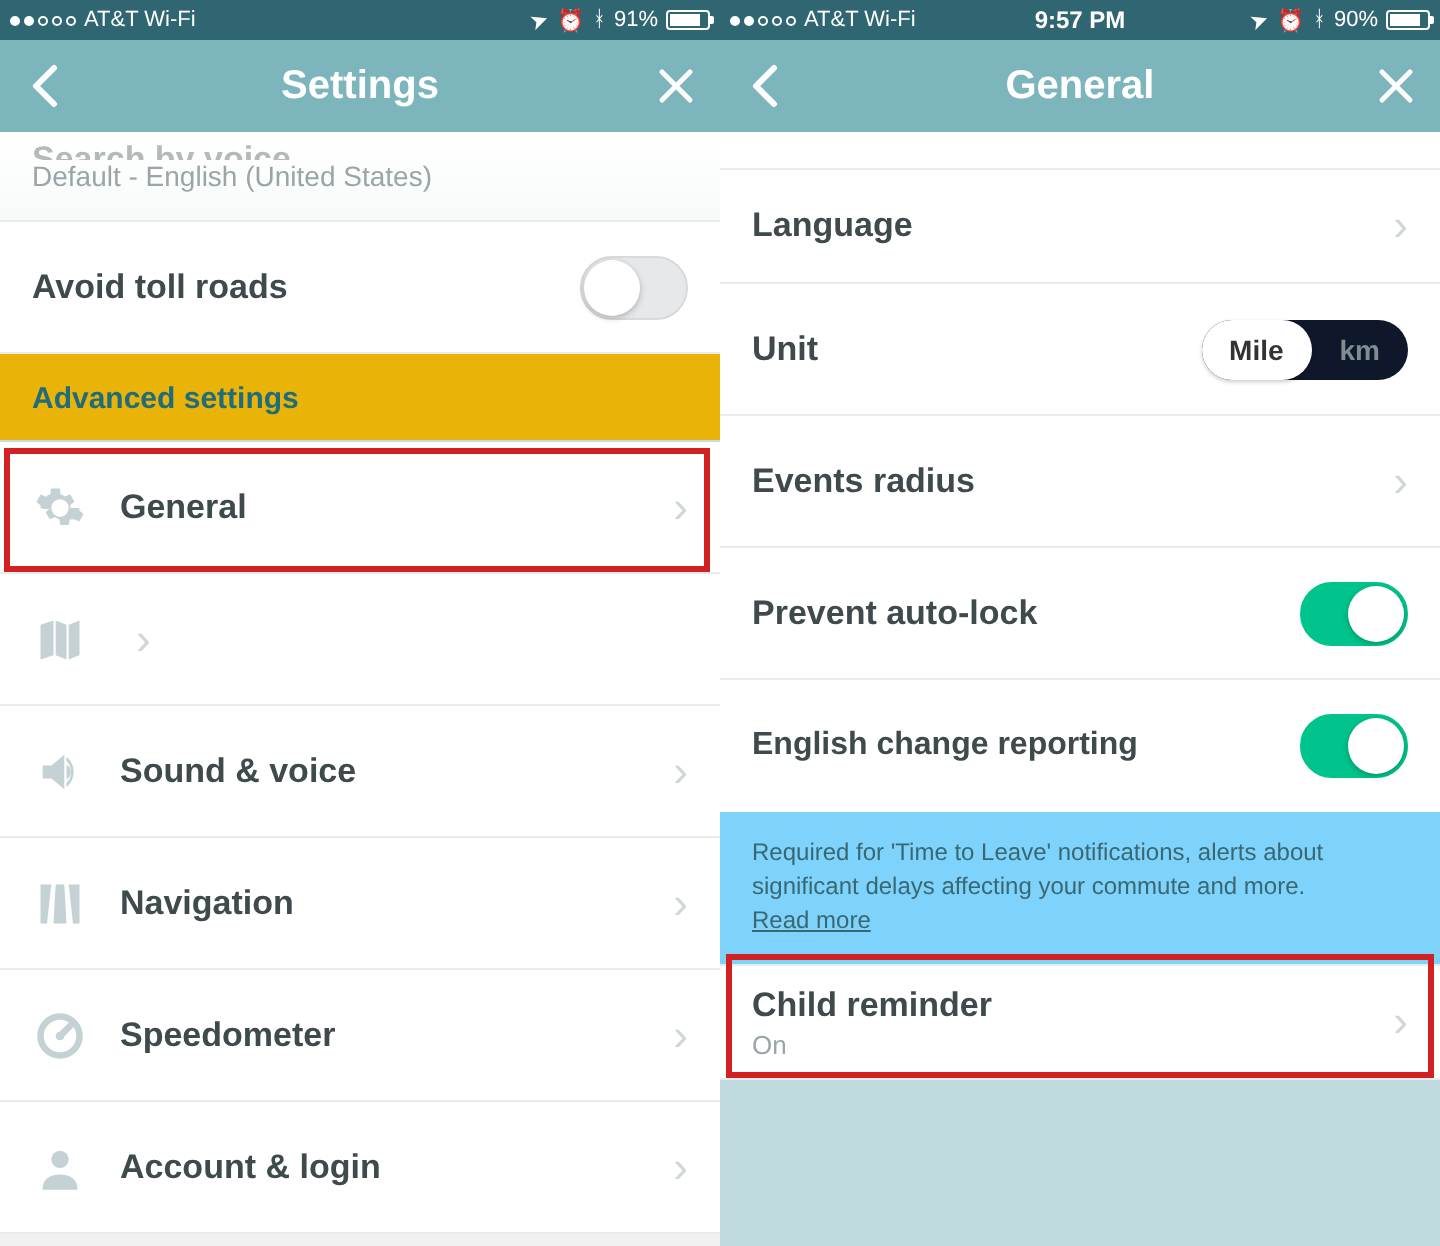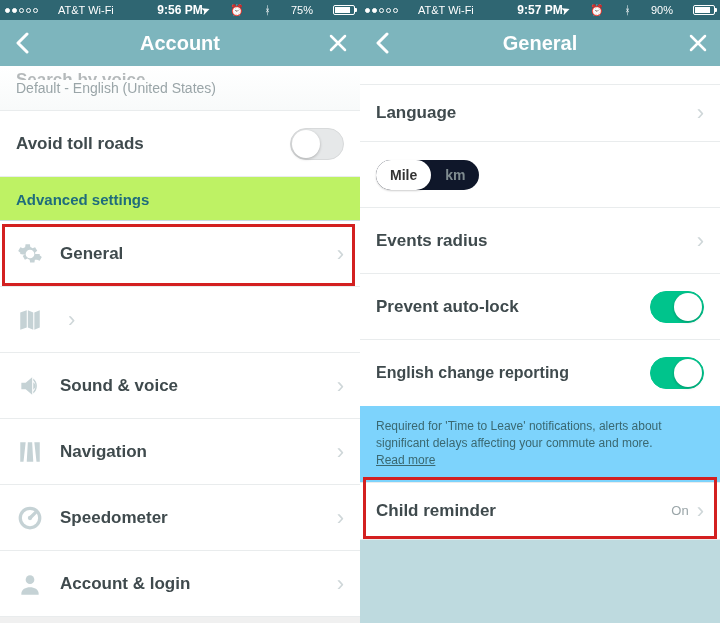--- a/index.html
+++ b/index.html
@@ -23,21 +23,21 @@
   .status {
     height: 20px;
     background: #2f6672;
     color: #fff;
     display: flex;
     align-items: center;
     font-size: 11px;
     padding: 0 5px;
     justify-content: space-between;
   }
-  .status .left, .status .right, .status .center { display:flex; align-items:center; gap:20px; }
+  .status .left, .status .right, .status .center { display:flex; align-items:center; gap:4px; }
   .status .center { position:absolute; left:0; right:0; justify-content:center; font-weight:600; font-size:12px;}
   .status .left, .status .right { position: relative; z-index:1; }
   .dots { display:flex; gap:2px; align-items:center; }
   .dot { width:5px; height:5px; border-radius:50%; border:1px solid #fff; }
   .dot.f { background:#fff; }
   .batt { display:inline-block; width:22px; height:10px; border:1px solid #fff; border-radius:2px; position:relative; }
   .batt::after { content:""; position:absolute; right:-3px; top:2px; width:2px; height:4px; background:#fff; border-radius:0 1px 1px 0;}
   .batt .fill { position:absolute; left:1px; top:1px; bottom:1px; background:#fff; }
 
   
@@ -77,33 +77,33 @@
     font-size:17px;
     color:#3f4a4d;
     font-weight:600;
   }
   .row .sub {
     font-size:13px;
     color:#9aa5a8;
     font-weight:400;
     margin-top:2px;
   }
-  .row .col { display:flex; justify-content:center; flex:1; }
+  .row .col { display:flex; flex-direction:column; justify-content:center; flex:1; }
   .chevron { color:#cfd7d9; font-size:22px; padding-left:8px; }
   .icon {
     width:28px; height:28px;
     margin-right:16px;
     display:flex; align-items:center; justify-content:center;
     color:#c5d2d5;
   }
   .row.short { min-height:58px; }
 
   
   .section-hdr {
-    background:#bef264;
+    background:#eab308;
     color:#1f6c7c;
     font-weight:700;
     font-size:15px;
     padding:14px 16px 12px;
     border-bottom:1px solid #c5dde2;
   }
 
   
   .partial {
     background: linear-gradient(#fff,#f8fafa);
@@ -183,41 +183,38 @@
       <div class="left">
         <span class="dots">
           <span class="dot f"></span>
             <span class="dot f"></span>
             <span class="dot"></span>
             <span class="dot"></span>
             <span class="dot"></span>
         </span>
         <span>AT&amp;T Wi-Fi</span>
       </div>
-      <div class="center">
-          <span>9:56 PM</span>
-        </div>
       <div class="right">
         <span style="transform:rotate(-20deg);">➤</span>
         <span>⏰</span>
         <span>ᚼ</span>
-        <span>75%</span>
+        <span>91%</span>
         <span class="batt">
             <span class="fill" style="width:15px;"></span>
           </span>
       </div>
     </div>
 
     <div class="nav">
       <div class="back">
         <svg width="14" height="22" viewBox="0 0 14 22">
             <path d="M12 2 L3 11 L12 20" stroke="#fff" stroke-width="3" fill="none" stroke-linecap="round" stroke-linejoin="round"></path>
           </svg>
       </div>
-      <div class="title">Account</div>
+      <div class="title">Settings</div>
       <div class="close">
         <svg width="18" height="18" viewBox="0 0 18 18">
             <path d="M2 2 L16 16 M16 2 L2 16" stroke="#fff" stroke-width="2.5" stroke-linecap="round"></path>
           </svg>
       </div>
     </div>
 
     <div class="body">
       <div class="partial">
         <div class="t1">Search by voice</div>
@@ -343,20 +340,21 @@
       <div style="height:18px; background:#fff;"></div>
 
       <div class="row short" style="border-top:1px solid #e9eced;">
         <div class="col">
           <div class="label">Language</div>
         </div>
         <span class="chevron">›</span>
       </div>
 
       <div class="row">
+        <div class="label">Unit</div>
         <div class="seg">
           <div class="opt sel">Mile</div>
           <div class="opt">km</div>
         </div>
       </div>
 
       <div class="row">
         <div class="label">Events radius</div>
         <span class="chevron">›</span>
       </div>

